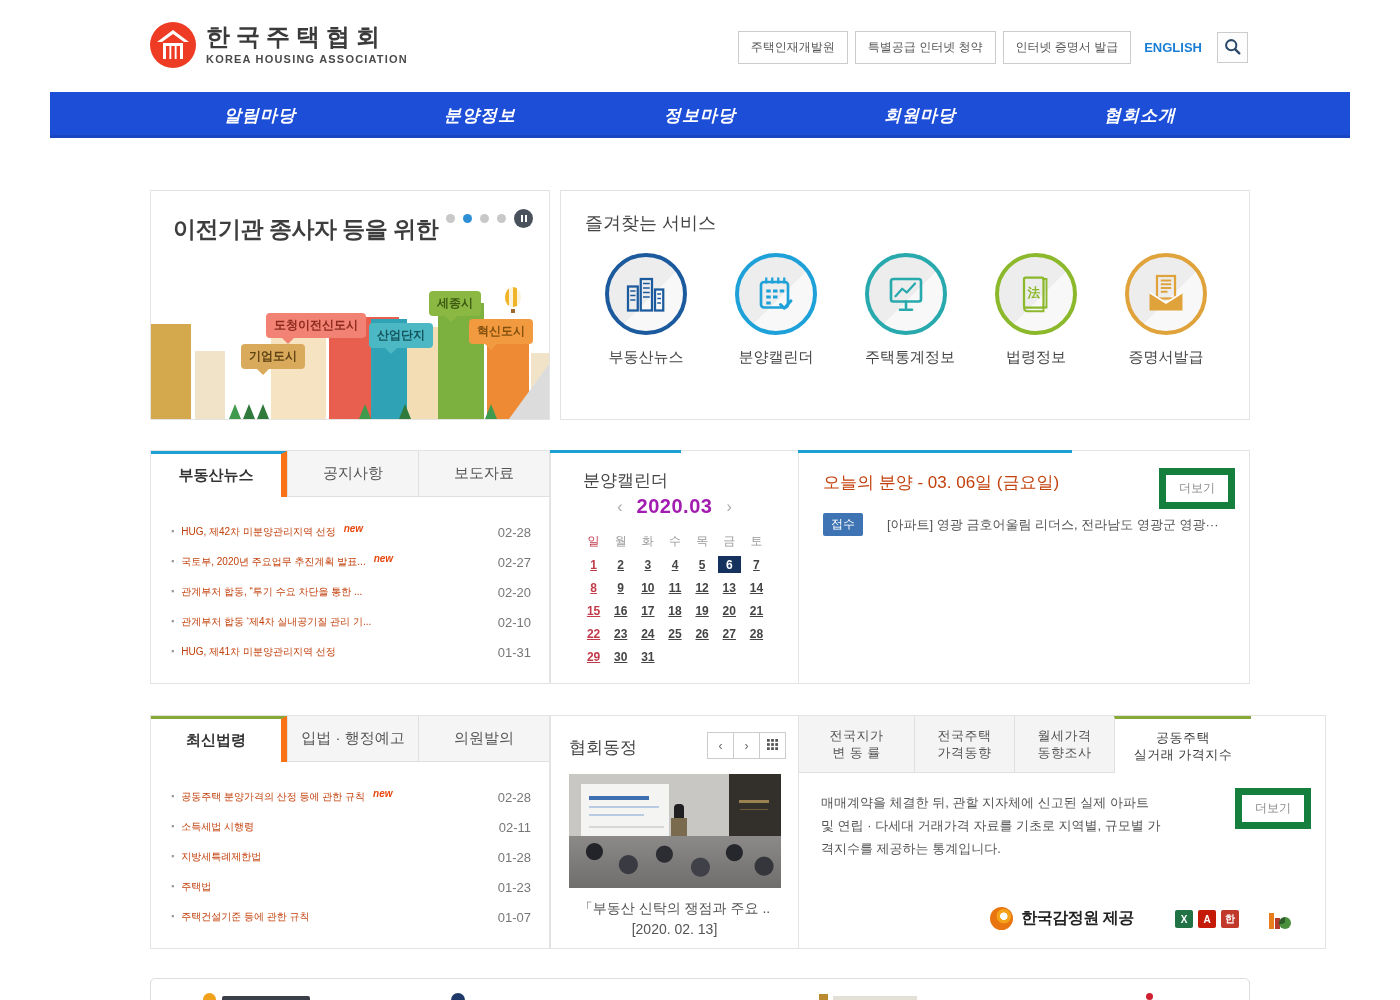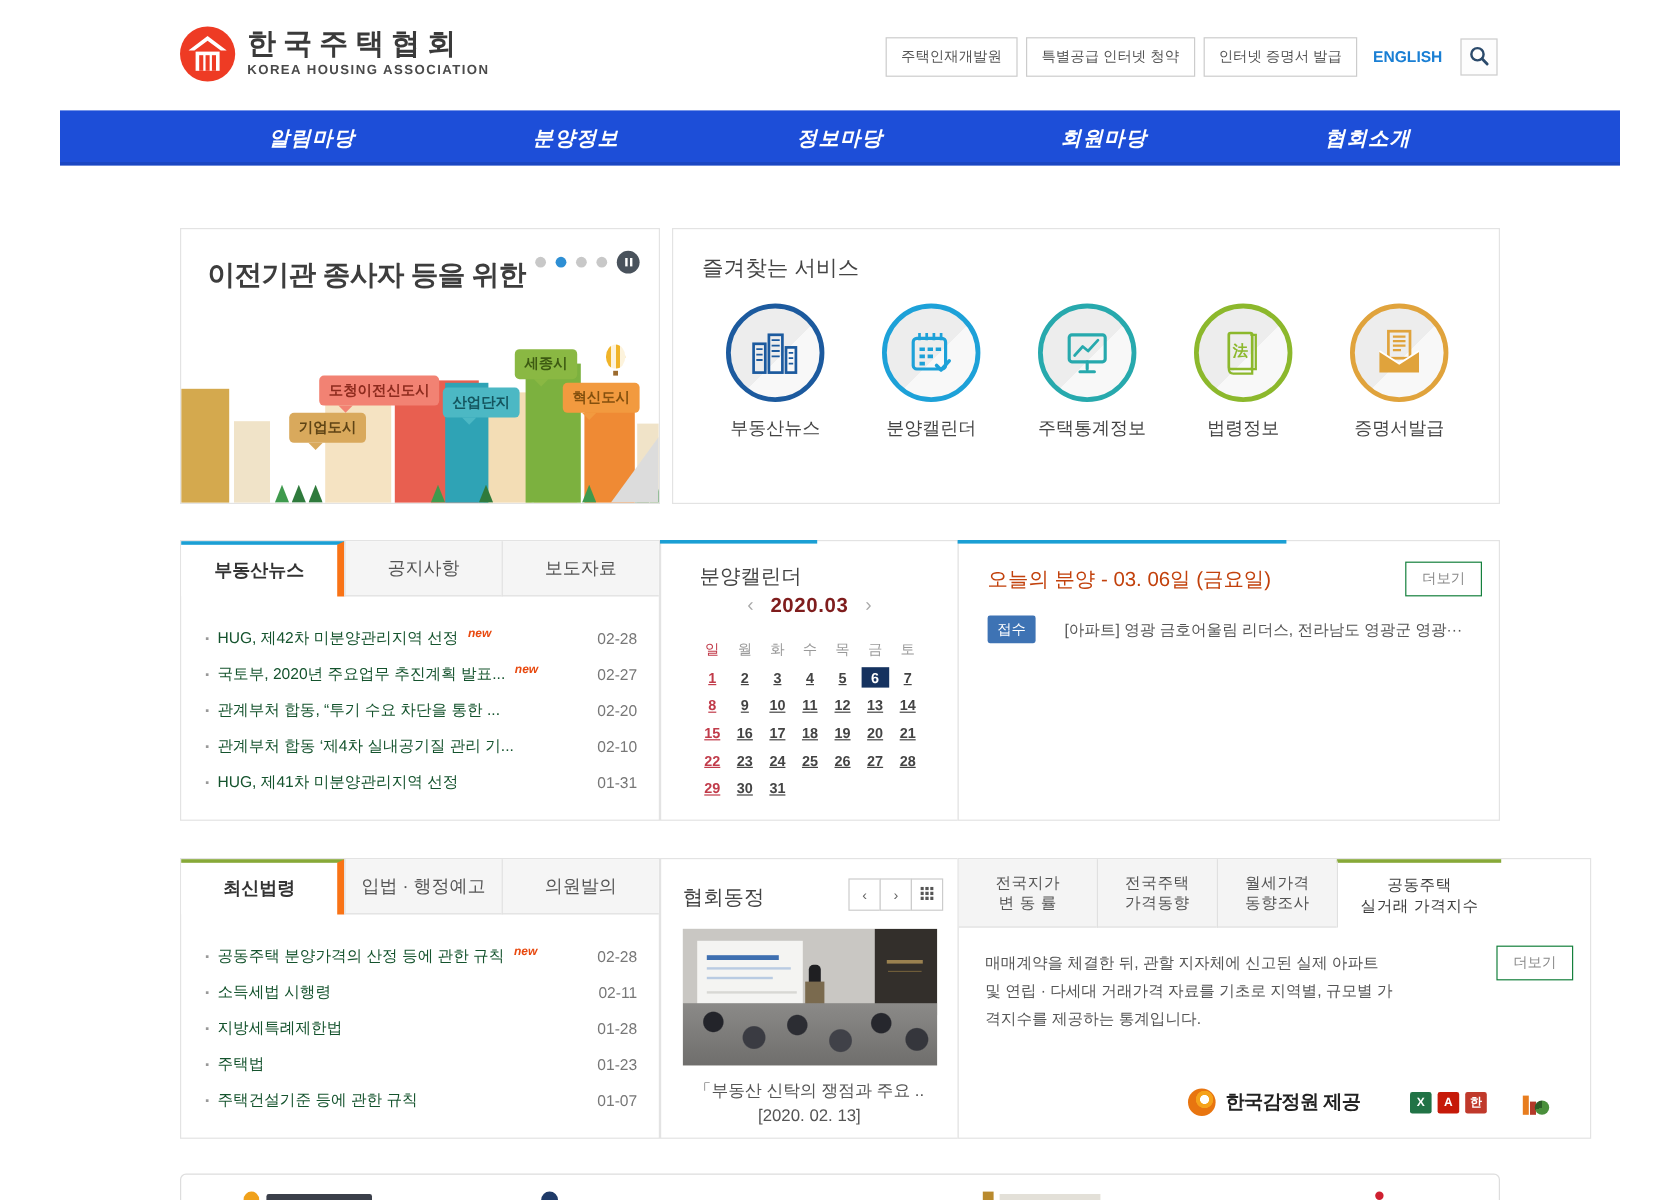--- a/index.html
+++ b/index.html
@@ -73,43 +73,43 @@
   .laws-box { top:715px; left:150px; width:400px; height:234px; }
   .tabs { display:flex; height:46px; }
   .tab { flex:1; display:flex; align-items:center; justify-content:center; font-size:15px; color:#555;
     background:#f5f5f5; border-left:1px solid #e0e0e0; border-bottom:1px solid #e0e0e0; cursor:pointer; }
   .tab:first-child { border-left:none; }
   .tab.active { background:#fff; border-bottom:none; color:#333; font-weight:bold; border-left:none; border-right:6px solid #f97316; }
   .tab.active.t-blue { border-top:3px solid #1b9fd4; }
   .tab.active.t-green { border-top:3px solid #87a938; }
   .list { padding:20px 18px 0 20px; }
   .lrow { display:flex; align-items:center; height:30px; cursor:pointer; }
-  .lrow .ttl { font-size:13px; color:#14532d; white-space:nowrap; overflow:hidden; max-width:270px; }
+  .lrow .ttl { font-size:10px; color:#c2410c; white-space:nowrap; overflow:hidden; max-width:270px; }
   .lrow .ttl:before { content:"▪"; color:#999; font-size:9px; margin-right:7px; vertical-align:1px; }
   .lrow .new { font-size:10px; font-style:italic; font-weight:bold; color:#e8490f; margin-left:8px; position:relative; top:-4px; }
   .lrow .date { margin-left:auto; font-size:13px; color:#777; }
 
   
   .cal-box { top:450px; left:550px; width:249px; height:234px; }
   .cal-box:before { content:""; position:absolute; top:-1px; left:-1px; width:131px; height:3px; background:#1b9fd4; }
   .cal-title { position:absolute; left:32px; top:18px; font-size:17px; color:#444; }
   .cal-month { position:absolute; left:0; top:44px; width:100%; display:flex; align-items:center; justify-content:center; gap:14px; }
-  .cal-month .m { font-size:17px; font-weight:bold; color:#7f1d1d; letter-spacing:0.5px; }
+  .cal-month .m { font-size:20px; font-weight:bold; color:#a21caf; letter-spacing:0.5px; }
   .cal-arrow { font-size:16px; color:#aaa; cursor:pointer; line-height:1; }
   .cal-grid { position:absolute; left:29px; top:82px; width:190px; display:grid; grid-template-columns:repeat(7,1fr); row-gap:6px; justify-items:center; }
   .wd { font-size:12px; color:#999; } .wd.sun { color:#c13b4a; }
   .day { font-size:12px; font-weight:bold; color:#444; text-decoration:underline; cursor:pointer; width:19px; height:17px; display:flex; align-items:center; justify-content:center; }
   .day.sun { color:#c13b4a; }
   .day.sel { background:#15325f; color:#fff; text-decoration:none; width:23px; }
 
   
   .today-box { top:450px; left:798px; width:452px; height:234px; }
   .today-box:before { content:""; position:absolute; top:-1px; left:-1px; width:274px; height:3px; background:#1b9fd4; }
   .today-title { position:absolute; left:24px; top:20px; font-size:17px; color:#c2410c; }
-  .more-btn { position:absolute; border:1px solid #15803d; background:#fff; color:#888; font-size:12px; padding:5px 13px; cursor:pointer; }
+  .more-btn { position:absolute; border:7px solid #15803d; background:#fff; color:#888; font-size:12px; padding:5px 13px; cursor:pointer; }
   .today-box .more-btn { right:14px; top:17px; }
   .today-item { position:absolute; left:24px; top:62px; display:flex; align-items:center; gap:24px; cursor:pointer; }
   .badge { background:#3e73b4; color:#fff; font-size:12px; padding:3px 8px; border-radius:2px; }
   .today-item .txt { font-size:13px; color:#555; white-space:nowrap; }
 
   
   .assoc-box { top:715px; left:550px; width:249px; height:234px; }
   .assoc-title { position:absolute; left:18px; top:20px; font-size:17px; color:#444; }
   .assoc-ctrl { position:absolute; right:12px; top:16px; display:flex; }
   .sq-btn { width:27px; height:27px; border:1px solid #ccc; background:#fff; display:flex; align-items:center; justify-content:center;

